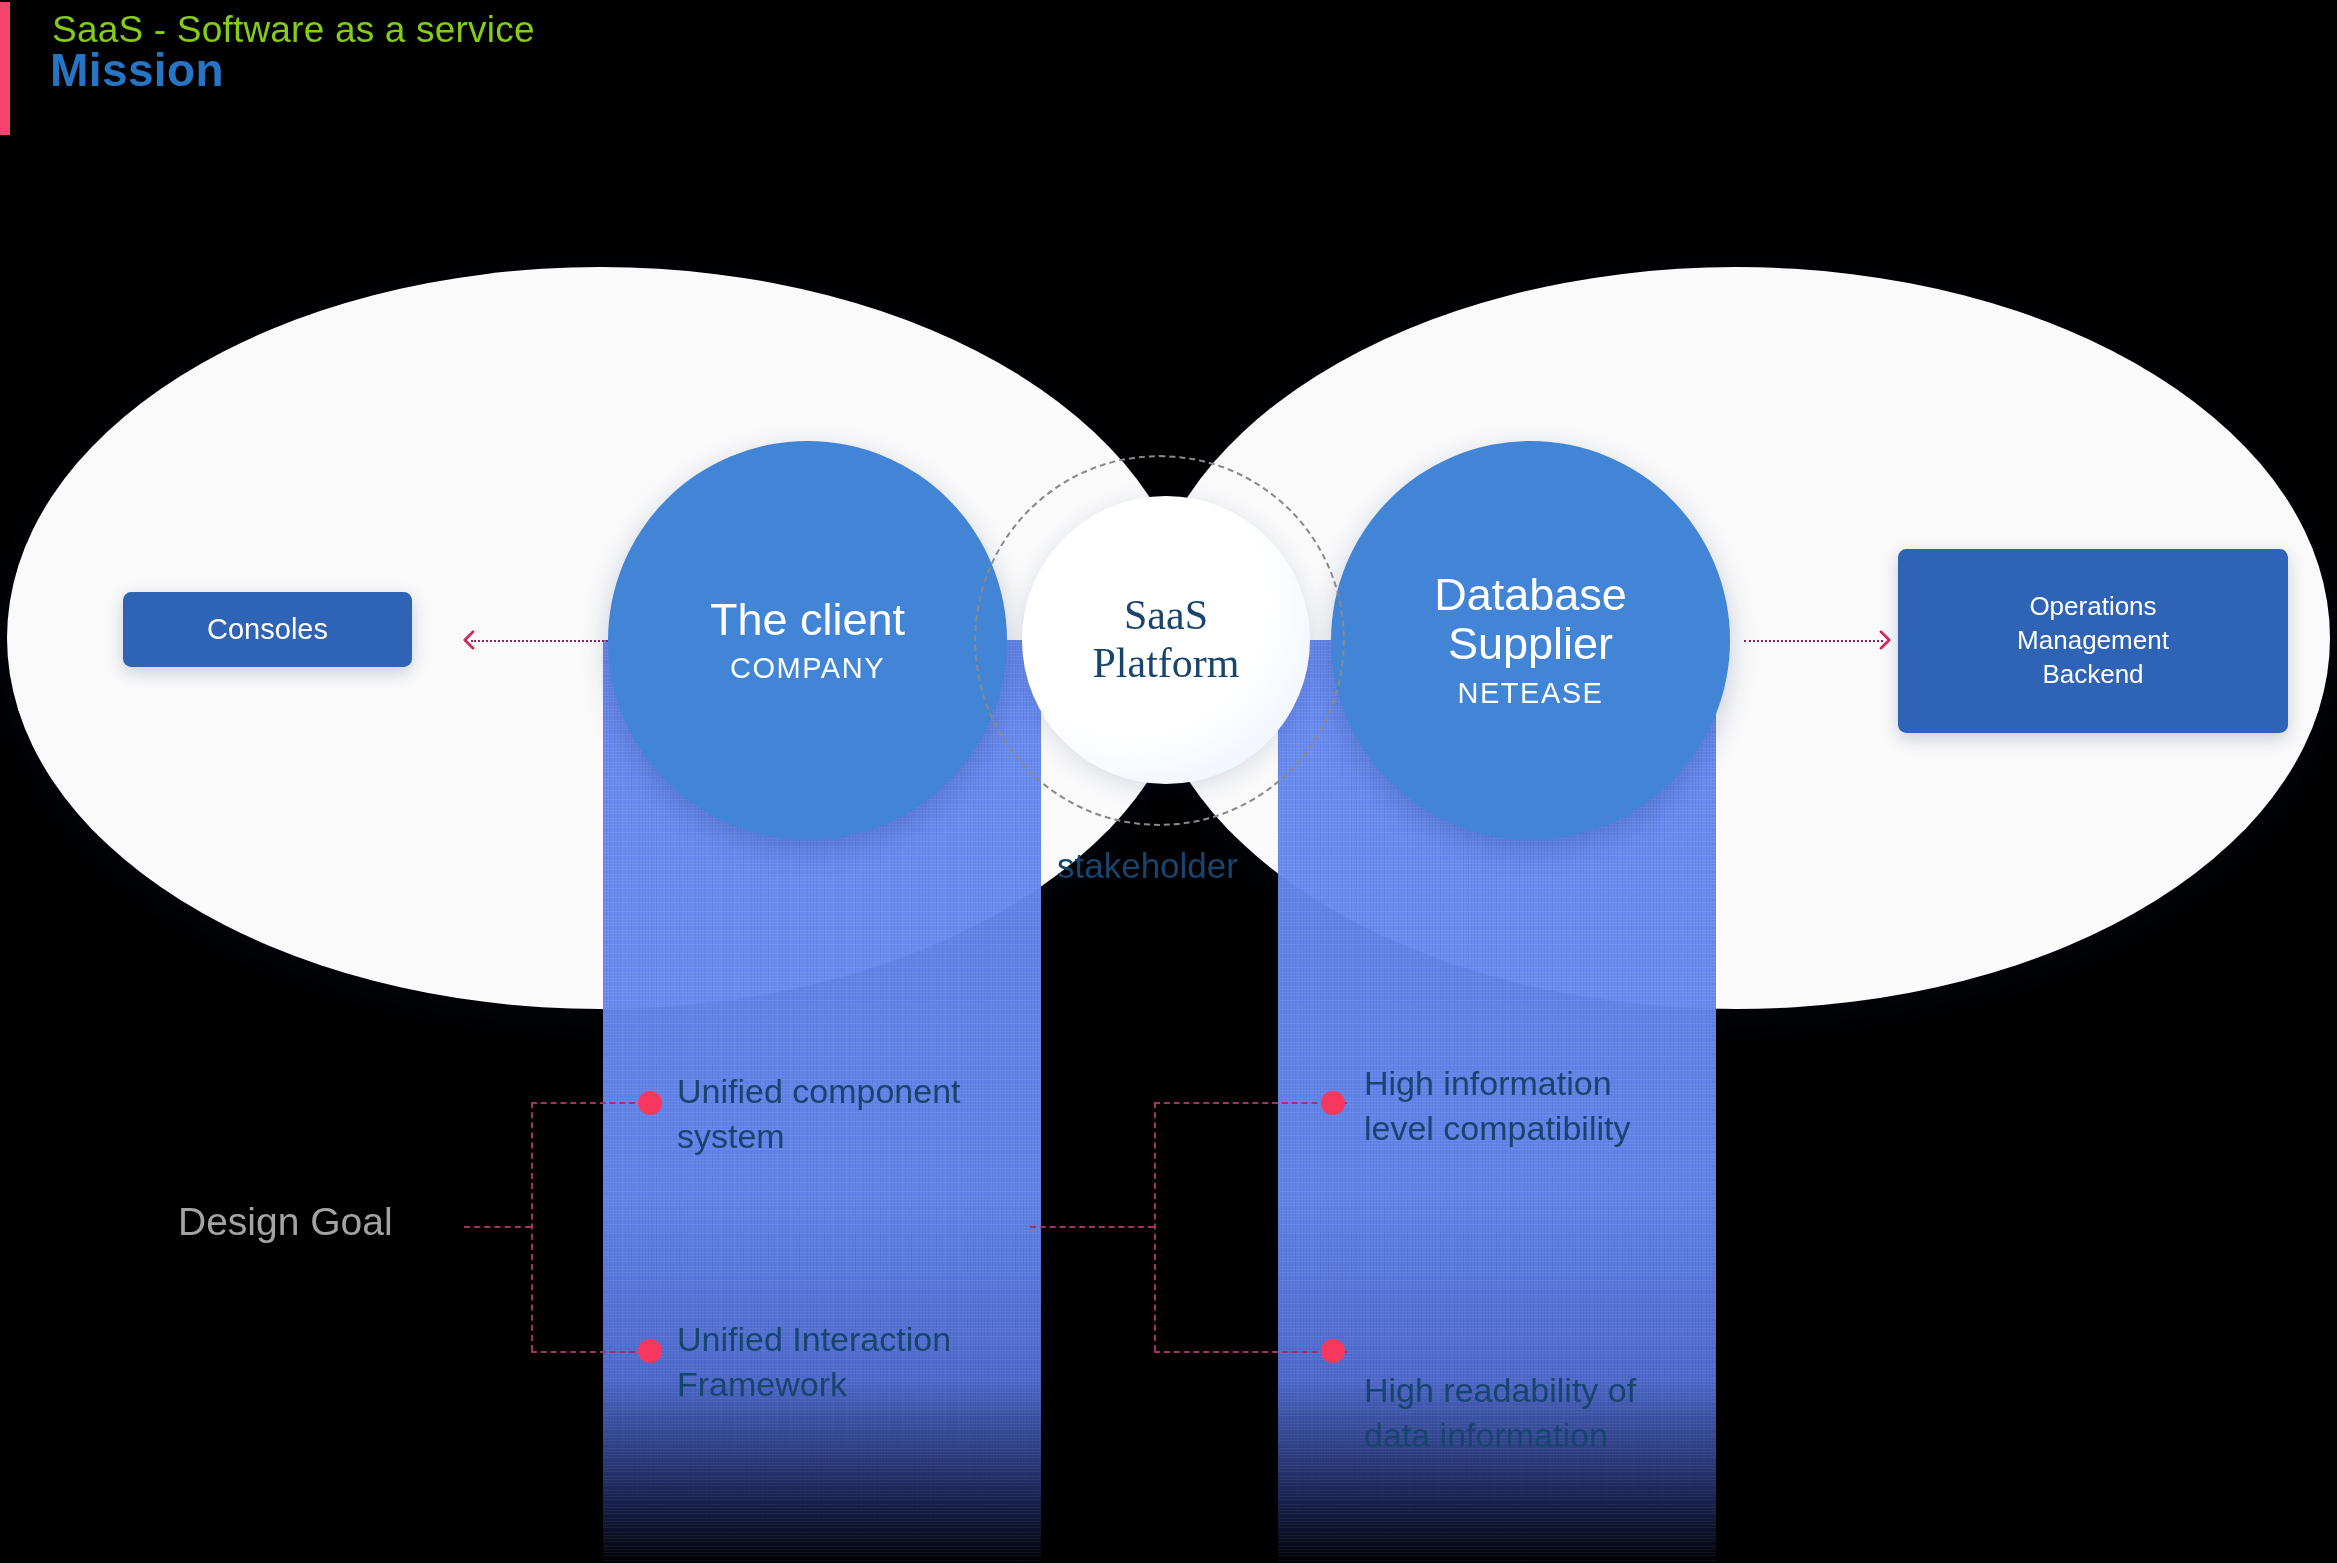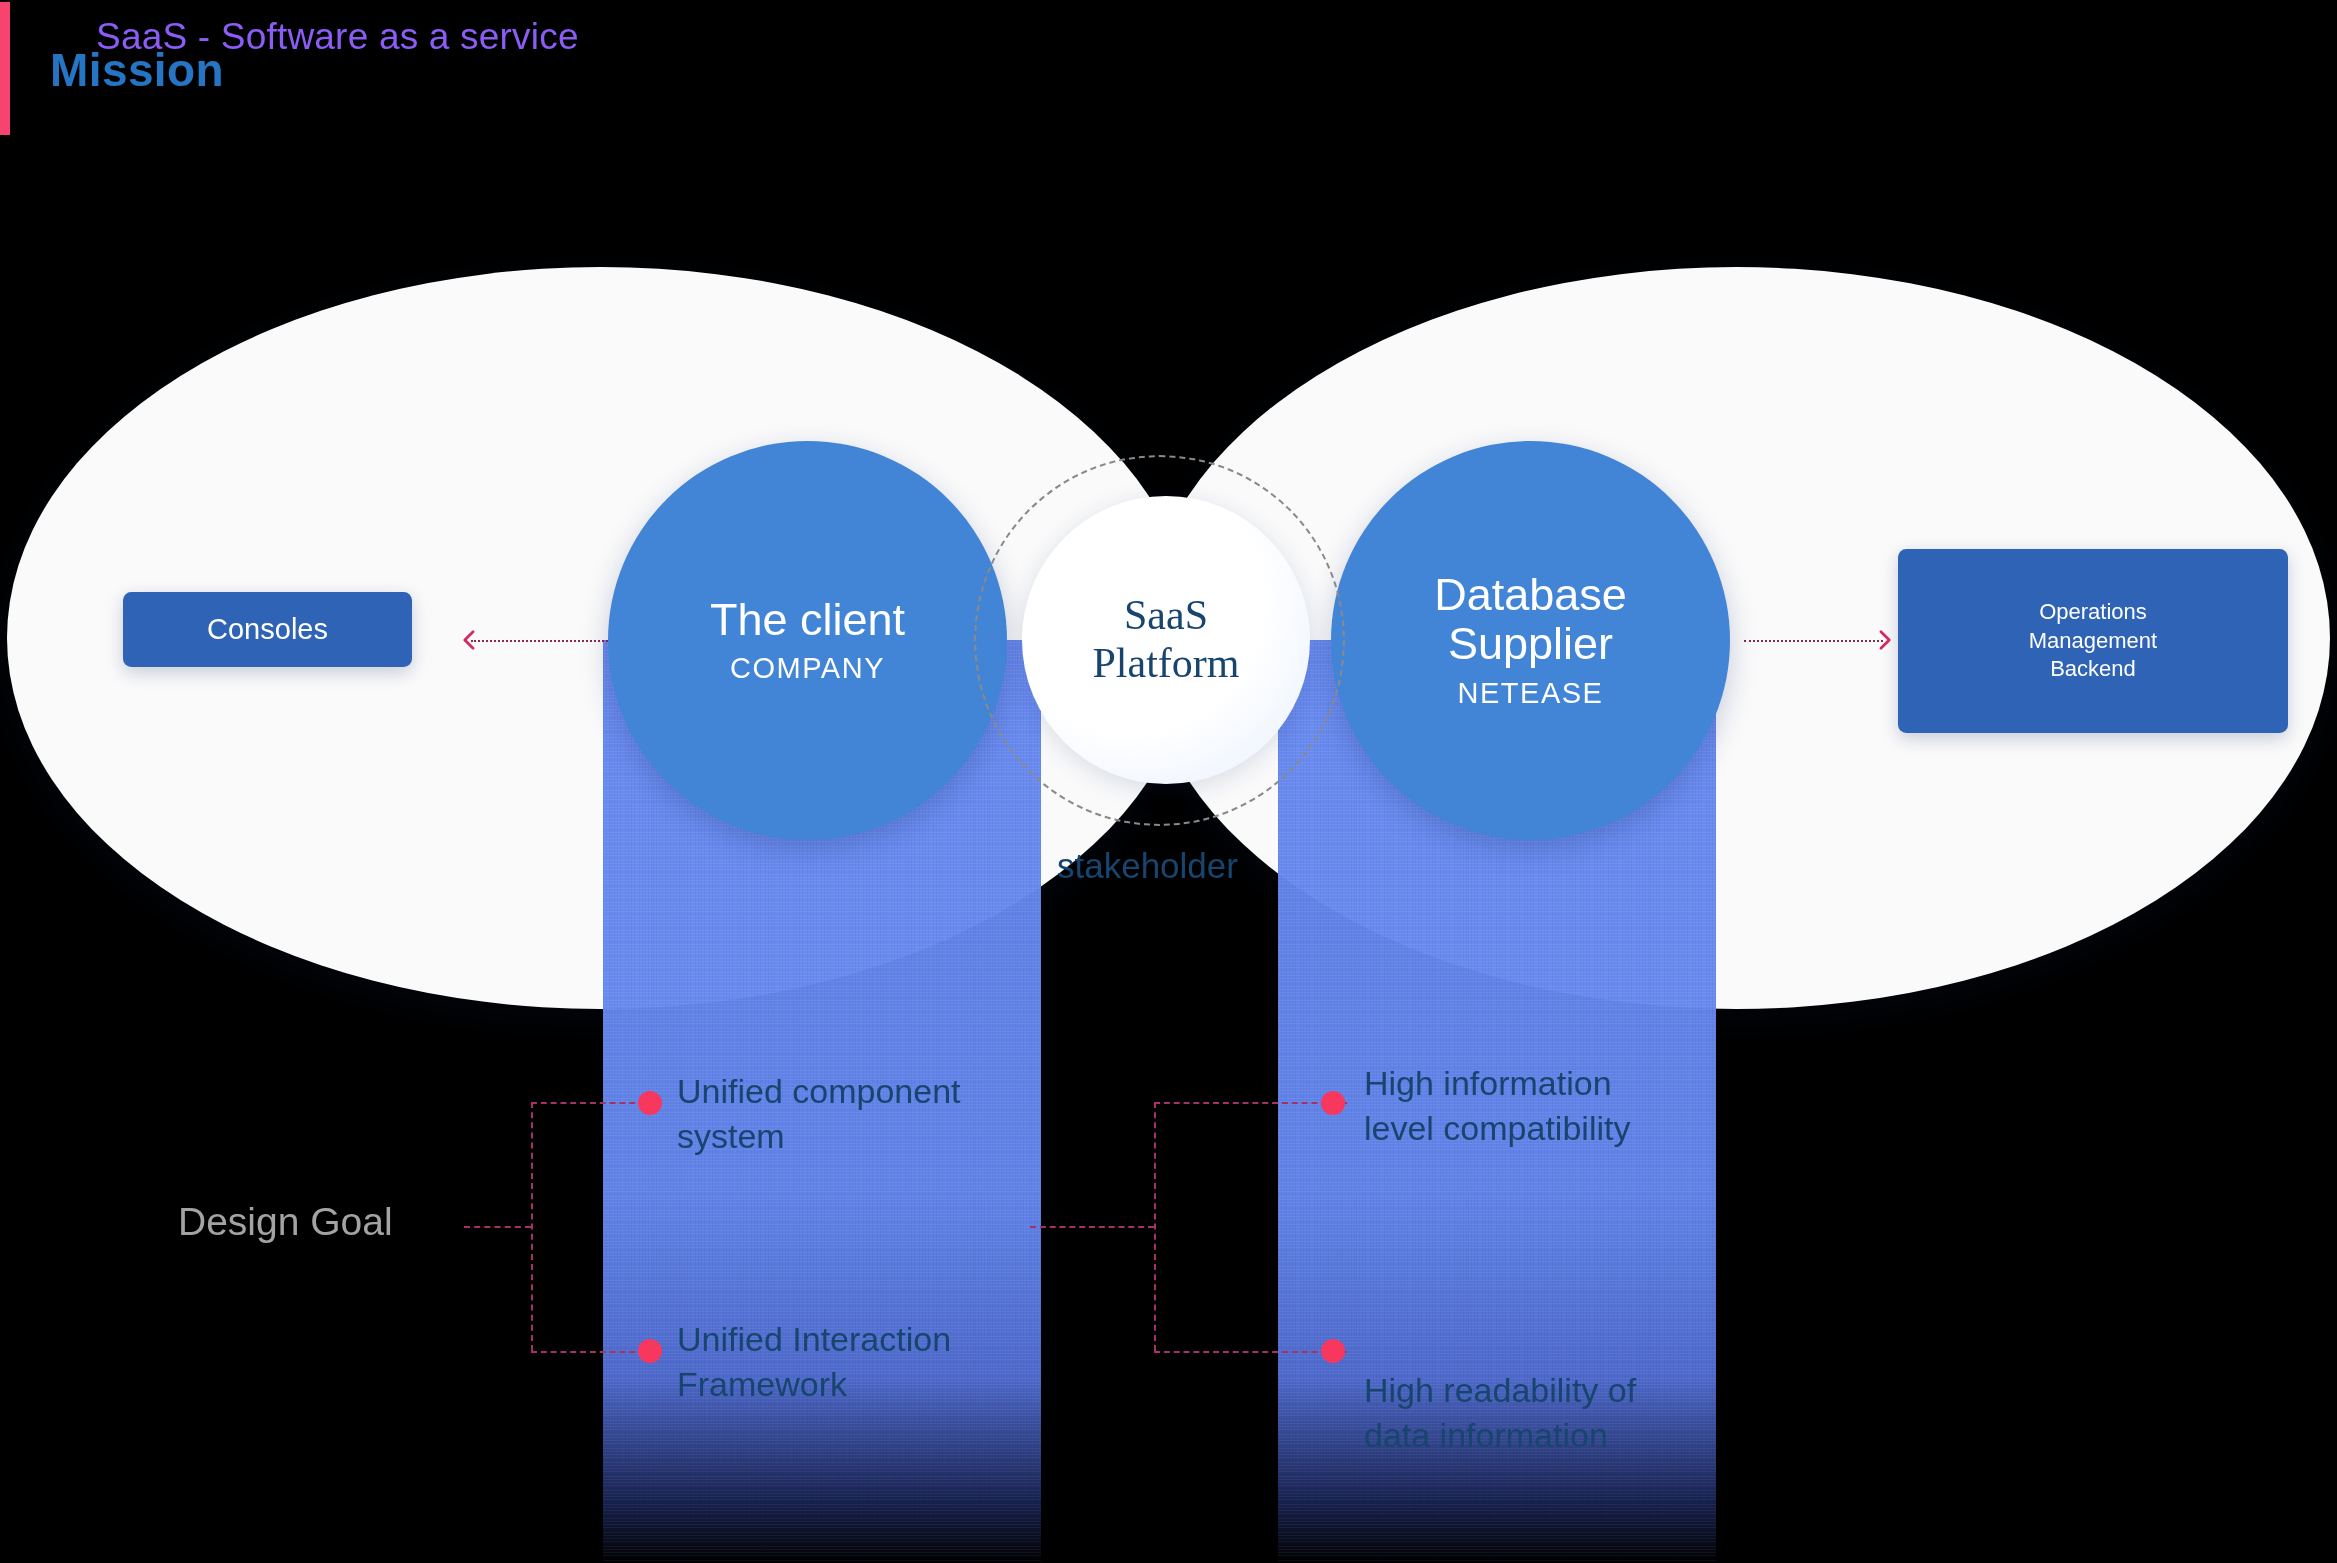--- a/index.html
+++ b/index.html
@@ -21,26 +21,25 @@
     position: absolute;
     left: 0px;
     top: 1.9px;
     width: 10.2px;
     height: 133px;
     background: #f8436f;
   }
   #eyebrow {
     position: absolute;
     left: 52px;
-    top: 16px;
+    top: 9px;
     font-size: 37px;
     letter-spacing: 0.2px;
-    color: #8b5cf6;
+    color: #84cc16;
     white-space: nowrap;
-    margin-left: 44px;
   }
   #page-title {
     position: absolute;
     left: 50px;
     top: 43px;
     font-size: 46px;
     font-weight: 700;
     letter-spacing: 0.4px;
     color: #2575c4;
     white-space: nowrap;
@@ -165,21 +164,21 @@
     line-height: 1.3;
     white-space: pre-line;
     box-shadow: 0 5.6px 16.7px rgba(10,30,80,0.20);
   }
   #box-consoles {
     left: 123px; top: 592px; width: 289px; height: 75px;
     font-size: 29px;
   }
   #box-operations {
     left: 1898px; top: 549px; width: 390px; height: 184px;
-    font-size: 22px;
+    font-size: 26px;
   }
 
   
   .arrow-line {
     position: absolute;
     height: 0;
     border-top: 2.8px dotted #8b2552;
   }
   #arrow-left-line  { left: 471px;  top: 640px; width: 141px; }
   #arrow-right-line { left: 1744px; top: 640px; width: 139px; }

